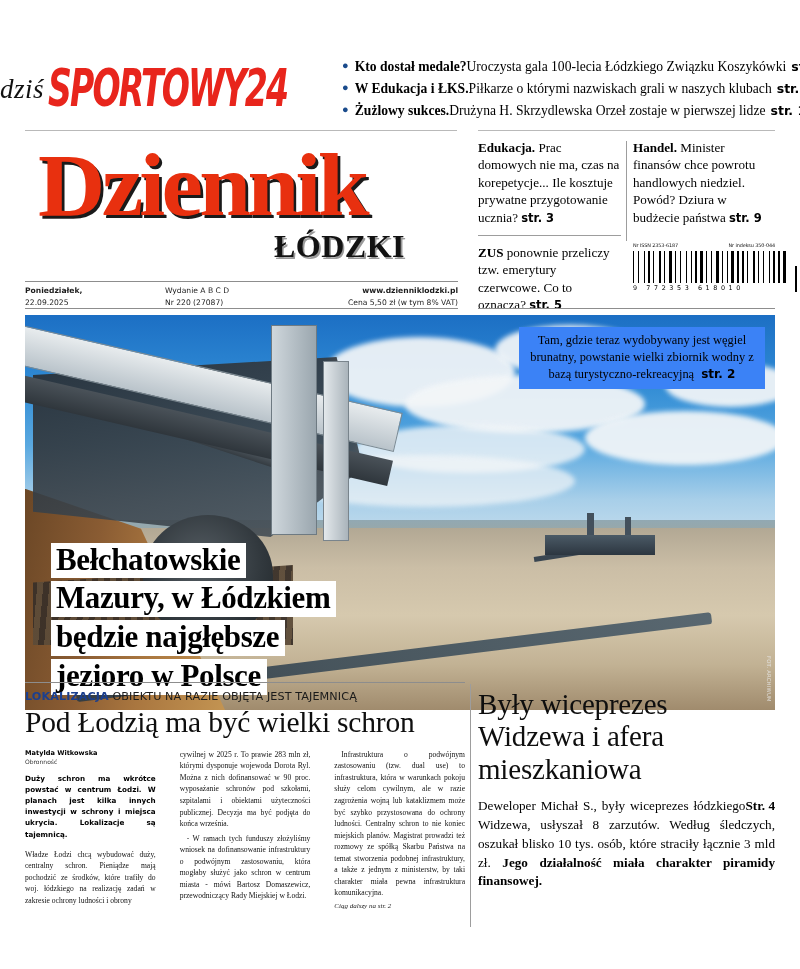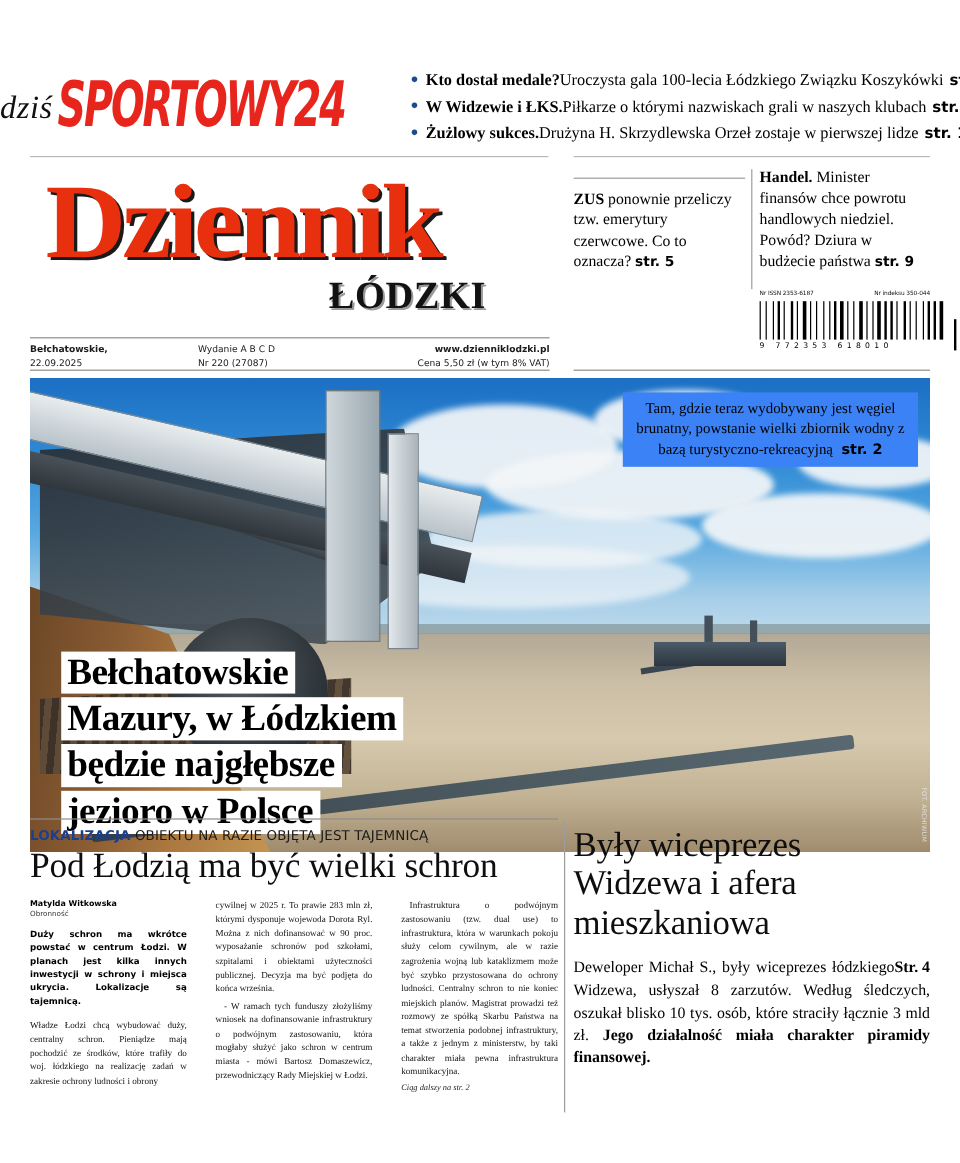--- a/index.html
+++ b/index.html
@@ -340,21 +340,21 @@
 
       <div class="promo-row">
         <span class="promo-bullet">●</span>
         <span class="promo-lead">Kto dostał medale?</span>
         <span class="promo-text">Uroczysta gala 100-lecia Łódzkiego Związku Koszykówki</span>
         <span class="promo-page">str. 22</span>
       </div>
 
       <div class="promo-row">
         <span class="promo-bullet">●</span>
-        <span class="promo-lead">W Widzewie i ŁKS.</span>
+        <span class="promo-lead">W Edukacja i ŁKS.</span>
         <span class="promo-text">Piłkarze o którymi nazwiskach grali w naszych klubach</span>
         <span class="promo-page">str. 21</span>
       </div>
 
       <div class="promo-row">
         <span class="promo-bullet">●</span>
         <span class="promo-lead">Żużlowy sukces.</span>
         <span class="promo-text">Drużyna H. Skrzydlewska Orzeł zostaje w pierwszej lidze</span>
         <span class="promo-page">str. 18</span>
       </div>
@@ -366,38 +366,43 @@
   <div class="rule-top2"></div>
 
   <div class="masthead">
     <div class="dz-logo">Dziennik</div>
     <div class="dz-sub">ŁÓDZKI</div>
   </div>
 
   <div class="mast-rule"></div>
   <div class="mast-info">
     <div class="mi-col mi-a">
-      <div class="mi-strong">Bełchatowskie,</div>
+      <div class="mi-strong">Poniedziałek,</div>
       <div>22.09.2025</div>
     </div>
     <div class="mi-col mi-b">
       <div>Wydanie  A  B  C  D</div>
       <div>Nr 220 (27087)</div>
     </div>
     <div class="mi-col mi-c">
       <div class="mi-strong">www.dzienniklodzki.pl</div>
       <div>Cena 5,50 zł (w tym 8% VAT)</div>
     </div>
   </div>
   <div class="mast-rule-b"></div>
 
   <div class="teasers">
     <div class="tz-divider"></div>
 
     <div class="teaser-col-l">
+      <div class="teaser">
+        <b>Edukacja.</b>
+        <span>Prac domowych nie ma, czas na korepetycje... Ile kosztuje prywatne przygotowanie ucznia?</span>
+        <span class="pg">str. 3</span>
+      </div>
       <div class="teaser-rule"></div>
       <div class="teaser">
         <b>ZUS</b>
         <span>ponownie przeliczy tzw. emerytury czerwcowe. Co to oznacza?</span>
         <span class="pg">str. 5</span>
       </div>
     </div>
 
     <div class="teaser-col-r">
       <div class="teaser">

